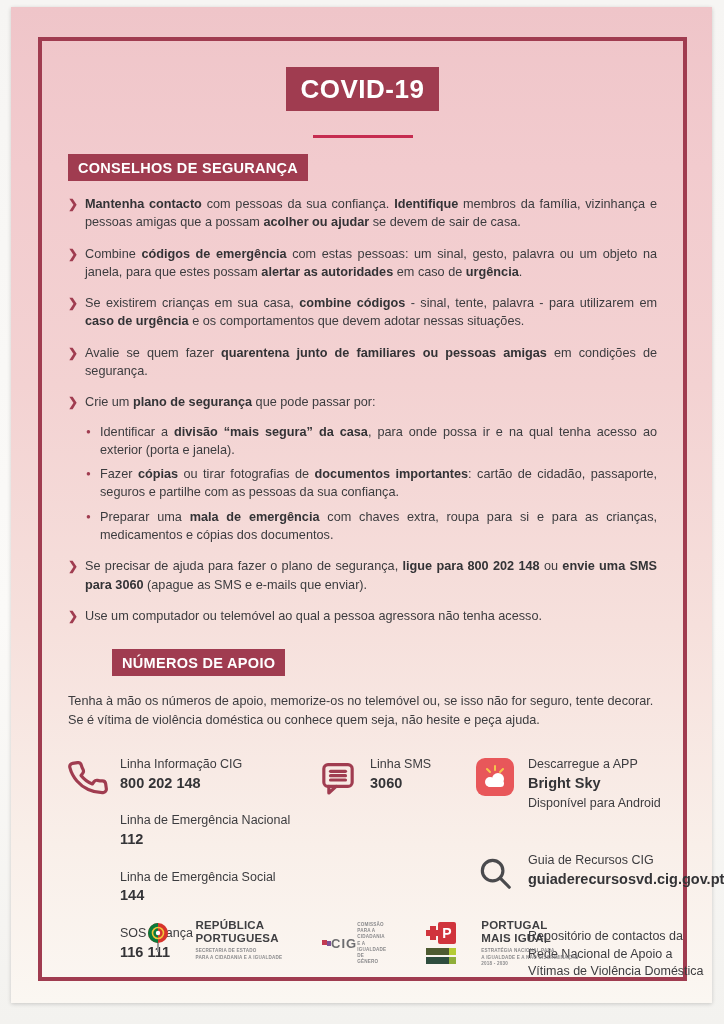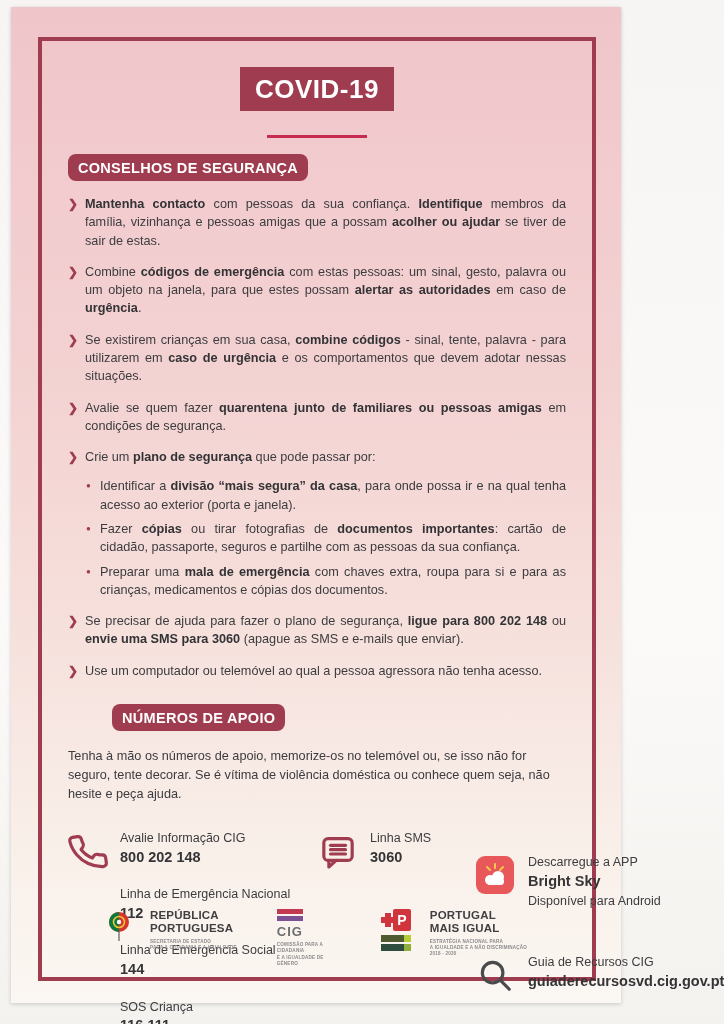--- a/index.html
+++ b/index.html
@@ -3,21 +3,21 @@
 <meta charset="utf-8">
 <style>
   html,body{margin:0;padding:0;}
   body{
     width:724px;height:1024px;position:relative;overflow:hidden;
     background:linear-gradient(180deg,#f6f5f3 0%,#fbfaf8 60%,#f3f2ef 100%);
     font-family:"Liberation Sans",sans-serif;
     -webkit-font-smoothing:antialiased;
   }
   .page{
-    position:absolute;left:11px;top:7px;width:610px;height:996px;
+    position:absolute;left:11px;top:7px;width:701px;height:996px;
     background:linear-gradient(180deg,#efc5c9 0%,#f2cbce 16%,#f3d2d2 38%,#f6e0dc 62%,#f9efe9 84%,#fbf7f2 100%);
     box-shadow:0 1px 4px rgba(0,0,0,.18);
   }
   .frame{
     position:absolute;left:27px;top:30px;right:25px;bottom:22px;
     border:4px solid #a03c50;
     padding:0 26px;box-sizing:border-box;
   }
   .covid-wrap{text-align:center;margin-top:26px;}
   .covid-badge{
@@ -28,21 +28,20 @@
   .main-title{
     text-align:center;color:#6f3c4b;font-weight:bold;
     font-size:40px;letter-spacing:-.5px;margin:10px 0 0;
     text-shadow:0 1px 0 rgba(255,255,255,.35);
   }
   .divider{width:100px;height:3px;background:#c62c50;margin:24px auto 0;}
   .section-badge{
     display:inline-block;background:#a03c50;color:#fff;
     font-size:14.5px;font-weight:bold;letter-spacing:.3px;
     padding:6px 10px 5px;
-    border-radius:8px;
   }
   .advice-head{margin-top:16px;}
   .support-head{margin-top:24px;padding-left:44px;}
   .bullets{margin-top:14px;}
   .bullet{display:flex;margin-bottom:13px;}
   .chev{
     color:#a03c50;font-weight:bold;font-size:12px;line-height:18px;
     width:17px;flex:none;
   }
   .btext{
@@ -66,29 +65,29 @@
   .icon-cell{width:52px;flex:none;padding-top:2px;}
   .entry{margin-bottom:19px;}
   .entry-label{font-size:12.5px;color:#3c3c3f;line-height:1.35;}
   .entry-number{font-size:14.5px;font-weight:bold;color:#343437;line-height:1.4;}
   .indent{margin-left:52px;}
   .app-icon{
     width:38px;height:38px;border-radius:9px;background:#e8575a;
     position:relative;overflow:hidden;
   }
   .note{font-size:12.5px;color:#3c3c3f;line-height:1.4;margin-top:2px;}
-  .digital-block{margin-bottom:20px;margin-top:24px;}
+  .digital-block{margin-bottom:20px;}
   .footer{
     position:absolute;left:0;right:0;bottom:10px;
     display:flex;justify-content:center;align-items:flex-start;gap:40px;
   }
-  .logo{display:flex;gap:19px;align-items:flex-start;}
+  .logo{display:flex;gap:25px;align-items:center;}
   .logo-text-big{font-size:11.5px;font-weight:bold;color:#3f3f42;line-height:1.15;letter-spacing:.2px;}
   .logo-sub{font-size:4.6px;color:#8a8a8c;line-height:1.35;margin-top:3px;font-weight:bold;letter-spacing:.2px;}
-  .cig-logo{display:flex;flex-direction:column;align-items:flex-start;width:64px;}
+  .cig-logo{display:flex;align-items:center;width:64px;}
   .cig-bar1{width:26px;height:5px;background:#c23a52;}
   .cig-bar2{width:26px;height:5px;background:#7c5295;margin-top:2px;}
   .cig-name{font-size:13px;color:#6d6d70;font-weight:bold;letter-spacing:1px;margin-top:3px;}
   .pmi-mark{display:flex;flex-direction:column;gap:2px;width:30px;flex:none;}
   .pmi-bar{height:7px;display:flex;}
   .pmi-bar .dark{flex:1;}
   .pmi-bar .tip{width:7px;}
 </style>
 </head>
 <body>
@@ -101,21 +100,21 @@
     </div>
     <div class="divider"></div>
 
     <div class="advice-head">
       <span class="section-badge">CONSELHOS DE SEGURANÇA</span>
     </div>
 
     <div class="bullets">
       <div class="bullet">
         <span class="chev">❯</span>
-        <p class="btext"><b>Mantenha contacto</b><span> com pessoas da sua confiança. </span><b>Identifique</b><span> membros da família, vizinhança e pessoas amigas que a possam </span><b>acolher ou ajudar</b><span> se tiver de sair de estas.</span></p>
+        <p class="btext"><b>Mantenha contacto</b><span> com pessoas da sua confiança. </span><b>Identifique</b><span> membros da família, vizinhança e pessoas amigas que a possam </span><b>acolher ou ajudar</b><span> se devem de sair de casa.</span></p>
       </div>
       <div class="bullet">
         <span class="chev">❯</span>
         <p class="btext"><span>Combine </span><b>códigos de emergência</b><span> com estas pessoas: um sinal, gesto, palavra ou um objeto na janela, para que estes possam </span><b>alertar as autoridades</b><span> em caso de </span><b>urgência</b><span>.</span></p>
       </div>
       <div class="bullet">
         <span class="chev">❯</span>
         <p class="btext"><span>Se existirem crianças em sua casa, </span><b>combine códigos</b><span> - sinal, tente, palavra - para utilizarem em </span><b>caso de urgência</b><span> e os comportamentos que devem adotar nessas situações.</span></p>
       </div>
       <div class="bullet">
@@ -162,21 +161,21 @@
       <div class="col-phones">
         <div class="icon-row">
           <div class="icon-cell">
             <span>
               <svg width="40" height="40" viewBox="0 0 24 24" fill="none" stroke="#a03c50" stroke-width="1.9" stroke-linecap="round" stroke-linejoin="round" transform="rotate(-8)">
                 <path d="M22 16.92v3a2 2 0 0 1-2.18 2 19.79 19.79 0 0 1-8.63-3.07 19.5 19.5 0 0 1-6-6A19.79 19.79 0 0 1 2.08 4.18 2 2 0 0 1 4.06 2h3a2 2 0 0 1 2 1.72c.13.96.37 1.9.72 2.81a2 2 0 0 1-.45 2.11L8.09 9.91a16 16 0 0 0 6 6l1.27-1.27a2 2 0 0 1 2.11-.45c.91.35 1.85.59 2.81.72A2 2 0 0 1 22 16.92z"></path>
               </svg>
             </span>
           </div>
           <div class="entry">
-            <div class="entry-label">Avalie Informação CIG</div>
+            <div class="entry-label">Linha Informação CIG</div>
             <div class="entry-number">800 202 148</div>
           </div>
         </div>
         <div class="entry indent">
           <div class="entry-label">Linha de Emergência Nacional</div>
           <div class="entry-number">112</div>
         </div>
         <div class="entry indent">
           <div class="entry-label">Linha de Emergência Social</div>
           <div class="entry-number">144</div>

